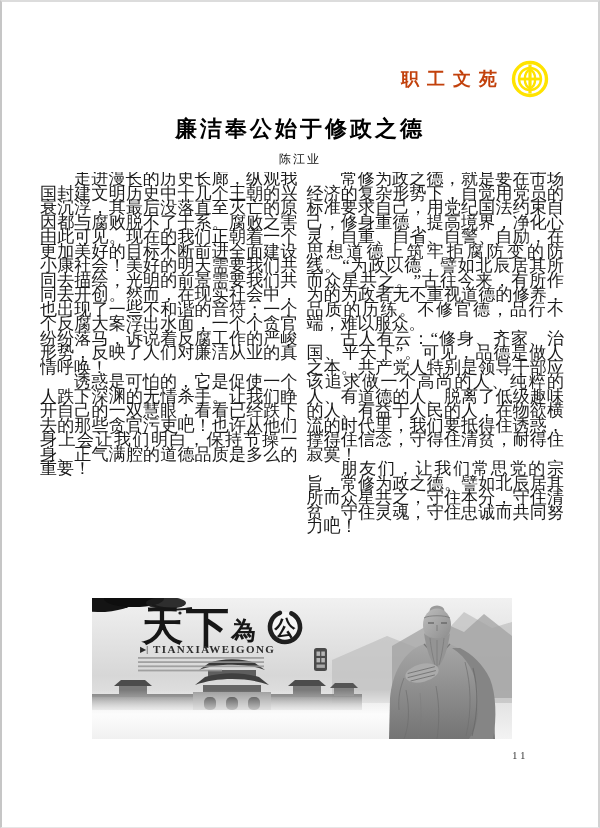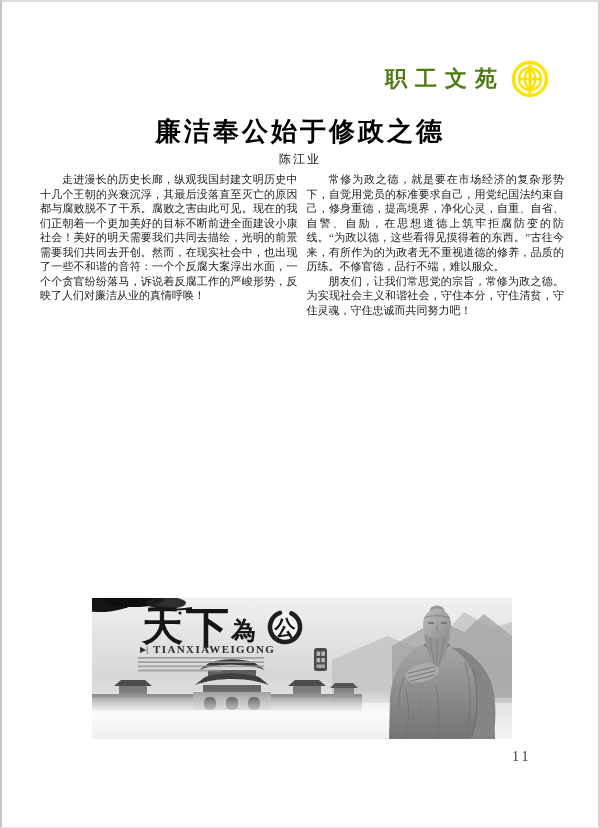--- a/index.html
+++ b/index.html
@@ -16,57 +16,57 @@
     font-family:"Liberation Serif","DejaVu Serif",serif;
     color:#1c1c1c;
   }
   .header{
     position:absolute;top:56px;right:48px;
     display:flex;align-items:center;gap:5px;
     height:42px;
   }
   .section-label{
     font-family:"Liberation Sans","DejaVu Sans",sans-serif;
-    font-weight:bold;font-size:22px;letter-spacing:8px;
-    color:#4d7c0f;white-space:nowrap;
+    font-weight:bold;font-size:18px;letter-spacing:8px;
+    color:#c2410c;white-space:nowrap;
   }
   .logo{width:40px;height:40px;flex:0 0 auto;}
   .title{
     position:absolute;top:112px;left:0;width:100%;
-    text-align:center;font-weight:bold;font-size:26px;
+    text-align:center;font-weight:bold;font-size:22px;
     letter-spacing:3px;color:#000;
   }
   .author{
     position:absolute;top:149px;left:0;width:100%;
     text-align:center;font-size:12px;letter-spacing:2px;color:#111;
   }
   .columns{
     position:absolute;top:170px;left:38px;width:524px;height:418px;
     display:flex;gap:9px;overflow:hidden;
   }
   .col{flex:1 1 0;min-width:0;}
   .col p{
     margin:0;
-    font-size:11px;line-height:14.5px;
+    font-size:17px;line-height:14.5px;
     text-align:justify;text-justify:inter-ideograph;
     text-indent:2em;
     color:#1a1a1a;
   }
   .attribution{
     margin:0;font-size:11.6px;line-height:14.5px;
     text-align:right;padding-right:8px;color:#1a1a1a;
   }
   .photo{
     position:absolute;left:90px;top:596px;width:420px;height:141px;
     overflow:hidden;
   }
   .photo svg{display:block;}
   .page-number{
     position:absolute;left:510px;top:747px;
-    font-size:14px;letter-spacing:3px;color:#3c3c3c;
+    font-size:11px;letter-spacing:3px;color:#3c3c3c;
     font-family:"Liberation Serif","DejaVu Serif",serif;
   }
 </style>
 </head>
 <body>
 
 <div class="page">
 
   <div class="header">
     <span class="section-label">职工文苑</span>
@@ -80,24 +80,26 @@
       </svg>
     </span>
   </div>
 
   <div class="title">廉洁奉公始于修政之德</div>
   <div class="author">陈江业</div>
 
   <div class="columns">
     <div class="col">
       <p>走进漫长的历史长廊，纵观我国封建文明历史中十几个王朝的兴衰沉浮，其最后没落直至灭亡的原因都与腐败脱不了干系。腐败之害由此可见。现在的我们正朝着一个更加美好的目标不断前进全面建设小康社会！美好的明天需要我们共同去描绘，光明的前景需要我们共同去开创。然而，在现实社会中，也出现了一些不和谐的音符：一个个反腐大案浮出水面，一个个贪官纷纷落马，诉说着反腐工作的严峻形势，反映了人们对廉洁从业的真情呼唤！</p>
+      <p>诱惑是可怕的，它是促使一个人跌下深渊的无情杀手。让我们睁开自己的一双慧眼，看看已经跌下去的那些贪官污吏吧！也许从他们身上会让我们明白，保持节操一身、正气满腔的道德品质是多么的重要！</p>
     </div>
     <div class="col">
-      <p>常修为政之德，就是要在市场经济的复杂形势下，自觉用党员的标准要求自己，用党纪国法约束自己，修身重德，提高境界，净化心灵，自重、自省、自警、自励，在思想道德上筑牢拒腐防变的防线。“为政以德，这些看得见摸得着的东西。”古往今来，有所作为的为政者无不重视道德的修养，品质的历练。不修官德，品行不端，难以服众。</p>
-      <p>朋友们，让我们常思党的宗旨，常修为政之德。为实现社会主义和谐社会，守住本分，守住清贫，守住灵魂，守住忠诚而共同努力吧！</p>
+      <p>常修为政之德，就是要在市场经济的复杂形势下，自觉用党员的标准要求自己，用党纪国法约束自己，修身重德，提高境界，净化心灵，自重、自省、自警、自励，在思想道德上筑牢拒腐防变的防线。“为政以德，譬如北辰居其所而众星共之。”古往今来，有所作为的为政者无不重视道德的修养，品质的历练。不修官德，品行不端，难以服众。</p>
+      <p>古人有云：“修身、齐家、治国、平天下”。可见，品德是做人之本。共产党人特别是领导干部应该追求做一个高尚的人、纯粹的人、有道德的人、脱离了低级趣味的人、有益于人民的人，在物欲横流的时代里，我们要抵得住诱惑，撑得住信念，守得住清贫，耐得住寂寞！</p>
+      <p>朋友们，让我们常思党的宗旨，常修为政之德。譬如北辰居其所而众星共之，守住本分，守住清贫，守住灵魂，守住忠诚而共同努力吧！</p>
     </div>
   </div>
 
   <div class="photo">
     <svg width="420" height="141" viewBox="0 0 420 141">
       <defs>
         <linearGradient id="bgGrad" x1="0" y1="0" x2="0" y2="1">
           <stop offset="0" stop-color="#f1f1f1"></stop>
           <stop offset="0.55" stop-color="#d7d7d7"></stop>
           <stop offset="1" stop-color="#f3f3f3"></stop>

